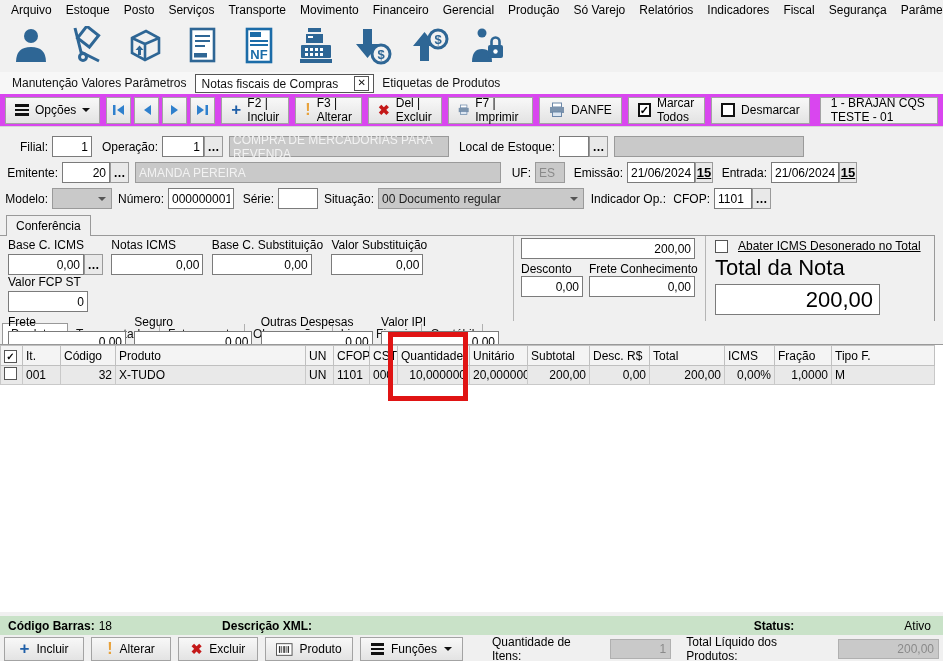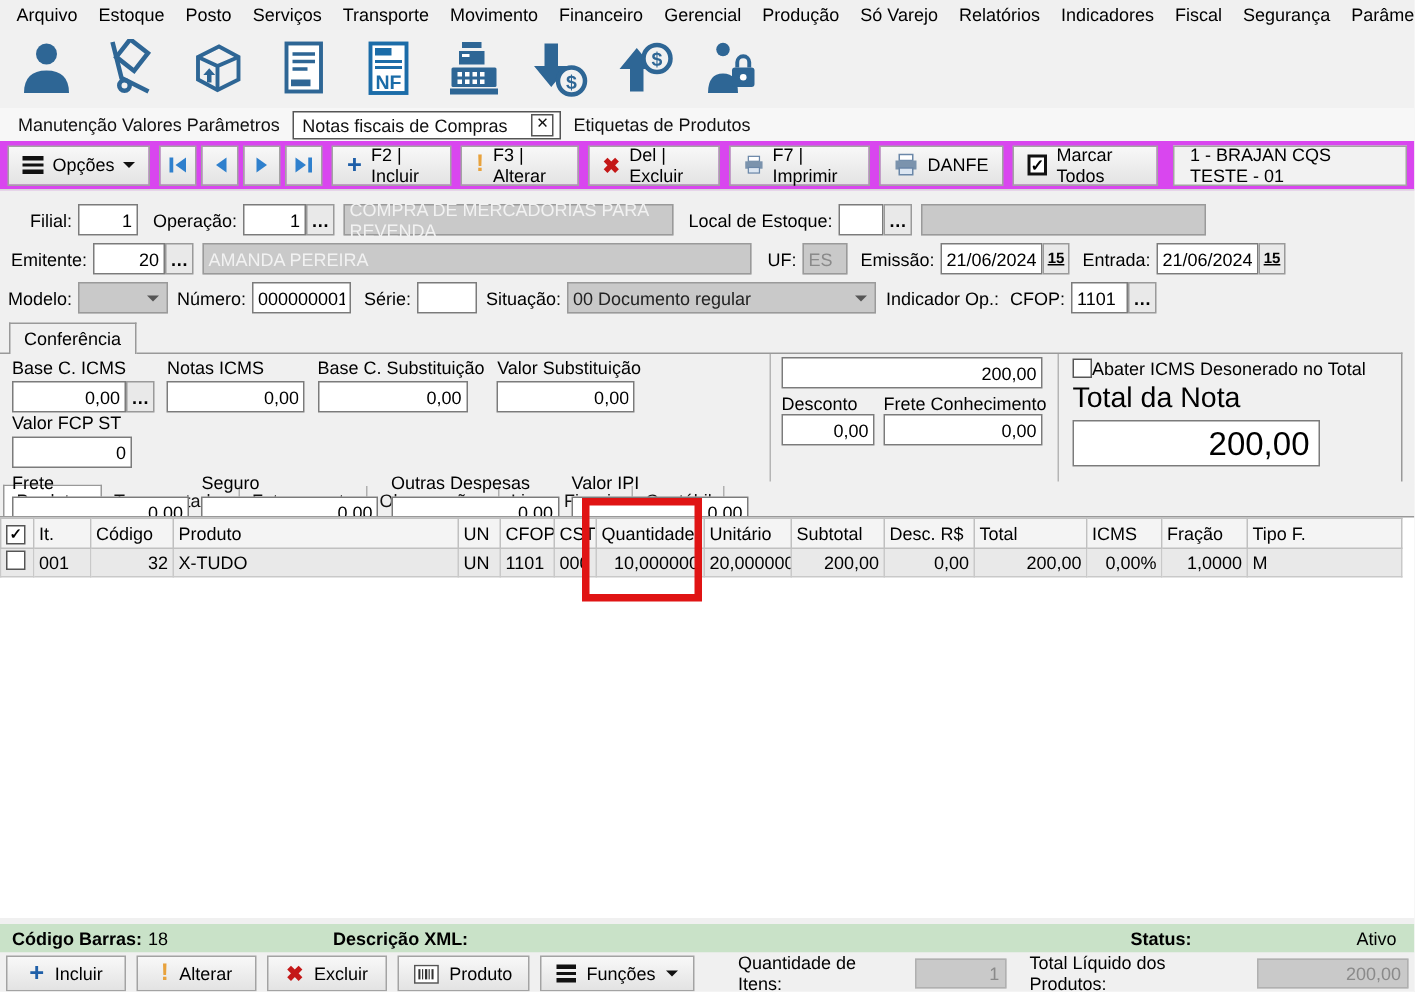--- a/index.html
+++ b/index.html
@@ -39,36 +39,36 @@
   .frow { display:flex; align-items:center; height:21px; margin-bottom:5px; }
   .lbl { text-align:right; padding-right:4px; white-space:nowrap; }
   .inp { height:21px; border:1px solid #7b7b7b; background:#fff; font-size:12px; padding:0 3px; display:flex; align-items:center; font-family:"Liberation Sans",sans-serif; }
   input.inp { display:inline-block; }
   .num { text-align:right; justify-content:flex-end; }
   .dis { background:#c9c9c9; border:1px solid #9a9a9a; color:#f2f2f2; }
   .dis2 { background:#c9c9c9; border:1px solid #9a9a9a; color:#8a8a8a; }
   .browse { width:19px; height:21px; border:1px solid #9a9a9a; background:#e9e9e9; display:flex; align-items:center; justify-content:center; font-weight:bold; font-size:12px; line-height:0; }
   .sel { position:relative; padding-right:28px; }
   .sel::after { content:""; position:absolute; right:5px; top:8px; border:4px solid transparent; border-top-color:#555; }
-  .calbtn { width:18px; height:21px; border:1px solid #9a9a9a; background:#e9e9e9; display:flex; align-items:center; justify-content:center; font-size:10px; font-weight:bold; text-decoration:underline; }
+  .calbtn { width:18px; height:21px; border:1px solid #9a9a9a; background:#e9e9e9; display:flex; align-items:center; justify-content:center; font-size:13px; font-weight:bold; text-decoration:underline; }
 
   
   .confwrap { height:108px; background:#f0f0f0; position:relative; }
   .conftab { position:absolute; left:6px; top:0; height:21px; background:#f0f0f0; border:1px solid #999; border-bottom:none; padding:3px 9px; z-index:2; }
   .confbox { position:absolute; left:0; top:20px; width:935px; height:86px; border-top:1px solid #999; border-right:1px solid #999; background:#f0f0f0; }
   .confcols { display:flex; height:100%; }
   .confleft { width:513px; padding:2px 0 0 8px; }
   .fgroup { display:inline-block; vertical-align:top; margin-right:5px; }
   .fgroup .flabel { height:16px; white-space:nowrap; }
   .fline { display:flex; }
   .confmid { width:192px; border-left:1px solid #b5b5b5; padding:2px 0 0 7px; }
   .confright { border-left:1px solid #b5b5b5; padding:3px 0 0 9px; flex:1; }
-  .bigtitle { font-size:19px; margin:2px 0 3px 0; }
+  .bigtitle { font-size:22px; margin:2px 0 3px 0; }
   .bigtotal { width:165px; height:31px; border:1px solid #7b7b7b; background:#fff; font-size:22px; display:flex; align-items:center; justify-content:flex-end; padding-right:6px; }
-  .chkrow { display:flex; gap:0; }
+  .chkrow { display:flex; align-items:center; gap:10px;text-decoration:underline; }
   .chk { width:13px; height:13px; border:1px solid #555; background:#fff; display:inline-flex; align-items:center; justify-content:center; font-size:10px; font-weight:bold; }
 
   
   .dtabs { height:21px; display:flex; align-items:flex-end; background:#f0f0f0; padding-left:2px; }
   .dtab { padding:3px 8px; border-right:1px solid #b0b0b0; color:#111; }
   .dtab.active { background:#fff; border:1px solid #999; border-bottom:none; }
 
   
   .tablearea { height:268px; background:#fff; border-top:1px solid #999; position:relative; }
   table.grid { border-collapse:collapse; table-layout:fixed; width:935px; font-size:12px; }
@@ -259,20 +259,24 @@
       <svg width="16" height="16" viewBox="0 0 16 16">
           <rect x="3.5" y="1" width="9" height="4" fill="#fff" stroke="#6b87a8"></rect>
           <rect x="1" y="5" width="14" height="6" fill="#7b93ad"></rect>
           <rect x="3.5" y="10" width="9" height="4.5" fill="#dce6f2" stroke="#6b87a8"></rect>
         </svg>
       <span>DANFE</span>
     </span>
     <span class="tbtn">
       <span class="cb">✓</span>
       <span>Marcar Todos</span>
+    </span>
+    <span class="tbtn">
+      <span class="cb"></span>
+      <span>Desmarcar</span>
     </span>
     <span class="company">1 - BRAJAN CQS TESTE - 01</span>
   </div>
 
   <div class="formpanel">
     <div class="frow">
       <span class="lbl" style="width:52px">Filial:</span>
       <input class="inp num" style="width: 40px;" value="1">
       <span class="lbl" style="width:70px">Operação:</span>
       <input class="inp num" style="width: 42px;" value="1">

